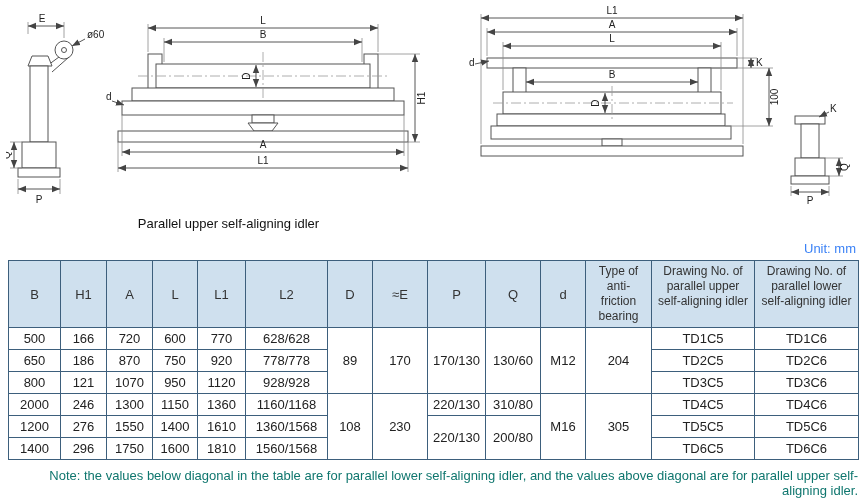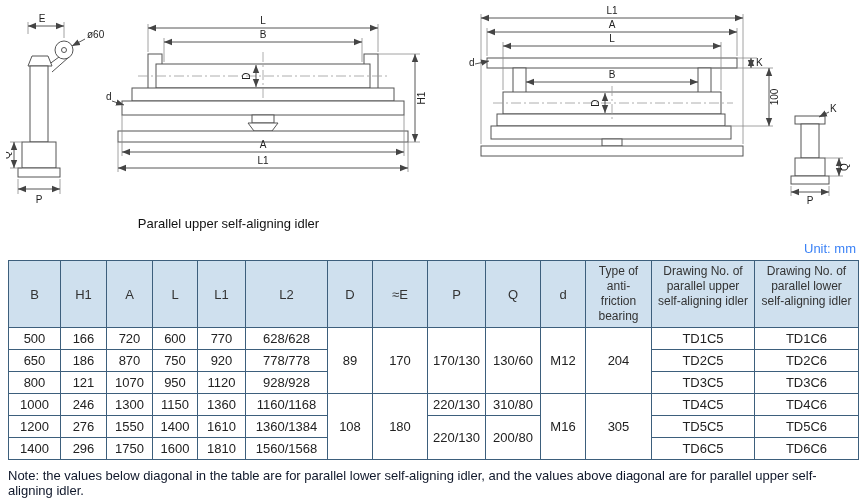--- a/index.html
+++ b/index.html
@@ -22,21 +22,21 @@
 
   .unit { text-align:right; font-size:13px; padding:10px 10px 2px 0; color:#3b82f6; }
 
   table { border-collapse:collapse; table-layout:fixed; width:850px; margin:2px 8px 0 8px; }
   th, td { border:1px solid #3d5f7c; overflow:hidden; }
   th { background:#cfe0ee; font-weight:normal; font-size:13px; color:#333; padding:2px; }
   thead tr { height:52px; }
   th.htext { text-align:center; vertical-align:top; font-size:12px; line-height:1.25; padding:3px 4px; }
   td { text-align:center; font-size:13px; height:21px; padding:0 2px; background:#fff; }
 
-  .note { font-size:13px; margin:8px 8px 0 8px; color:#0f172a; }
+  .note { font-size:13px; margin:8px 8px 0 8px; color:#0f766e;text-align:right; }
 </style>
 </head>
 <body>
 
 <div class="diagrams">
 
   <figure class="fig-left">
     <svg width="445" height="206" viewBox="0 0 445 206">
       <defs>
         <marker id="arL" viewBox="0 0 8 8" refX="8" refY="4" markerWidth="8" markerHeight="8" orient="auto-start-reverse" markerUnits="userSpaceOnUse">
@@ -269,42 +269,42 @@
       <td>800</td>
       <td>121</td>
       <td>1070</td>
       <td>950</td>
       <td>1120</td>
       <td>928/928</td>
       <td>TD3C5</td>
       <td>TD3C6</td>
     </tr>
     <tr>
-      <td>1000</td>
+      <td>2000</td>
       <td>246</td>
       <td>1300</td>
       <td>1150</td>
       <td>1360</td>
       <td>1160/1168</td>
       <td rowspan="3">108</td>
-      <td rowspan="3">180</td>
+      <td rowspan="3">230</td>
       <td>220/130</td>
       <td>310/80</td>
       <td rowspan="3">M16</td>
       <td rowspan="3">305</td>
       <td>TD4C5</td>
       <td>TD4C6</td>
     </tr>
     <tr>
       <td>1200</td>
       <td>276</td>
       <td>1550</td>
       <td>1400</td>
       <td>1610</td>
-      <td>1360/1384</td>
+      <td>1360/1568</td>
       <td rowspan="2">220/130</td>
       <td rowspan="2">200/80</td>
       <td>TD5C5</td>
       <td>TD5C6</td>
     </tr>
     <tr>
       <td>1400</td>
       <td>296</td>
       <td>1750</td>
       <td>1600</td>

